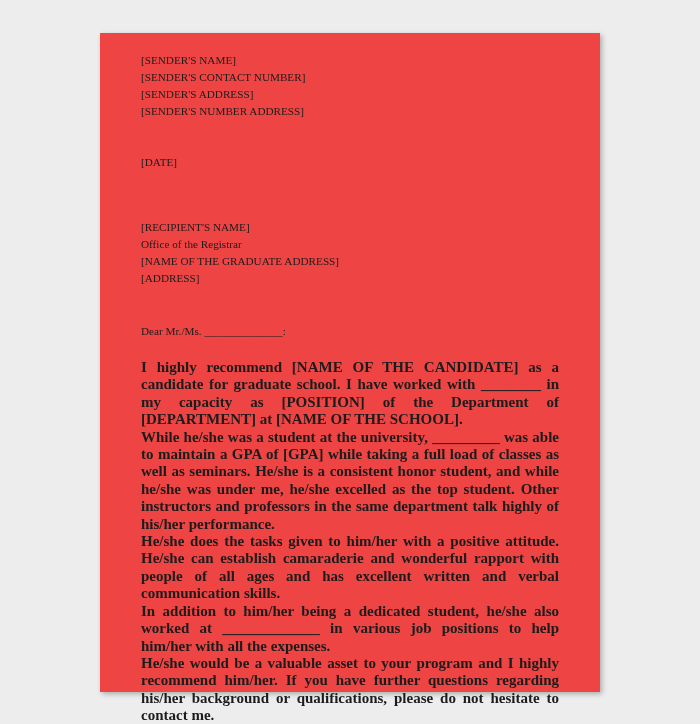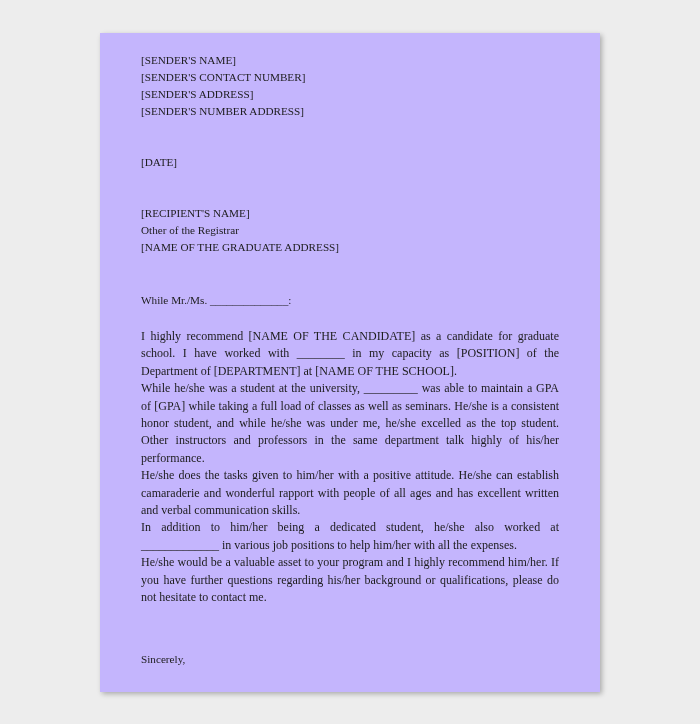--- a/index.html
+++ b/index.html
@@ -17,48 +17,49 @@
     position: relative;
     width: 700px;
     height: 724px;
   }
   .paper {
     position: absolute;
     left: 100px;
     top: 33px;
     width: 500px;
     height: 659px;
-    background: #c4b5fd;
+    background: #ef4444;
     box-shadow: 2px 2px 5px rgba(0,0,0,0.28);
     box-sizing: border-box;
   }
   .content {
     position: absolute;
     left: 41px;
     top: 19px;
     width: 418px;
   }
   .line {
     font-size: 11.2px;
     line-height: 17px;
     color: #1c1c1c;
     text-align: left;
     white-space: pre-wrap;
   }
   .para {
-    font-size: 12px;
+    font-size: 15px;
     line-height: 17.4px;
     color: #1c1c1c;
     text-align: justify;
     text-justify: inter-word;
     margin: 0;
+    font-weight: bold;
   }
   .block-sender { margin-top: 0px; }
   .block-date { margin-top: 34px; }
-  .block-recipient { margin-top: 34px; }
+  .block-recipient { margin-top: 48px; }
   .block-salutation { margin-top: 36px; }
   .block-p1 { margin-top: 19px; }
   .block-gap { margin-top: 0; }
   .block-sincerely { margin-top: 44px; }
 </style>
 </head>
 <body>
 
 <div class="page-canvas">
   <div class="paper">
@@ -70,26 +71,27 @@
         <div class="line">[SENDER'S ADDRESS]</div>
         <div class="line">[SENDER'S NUMBER ADDRESS]</div>
       </div>
 
       <div class="block-date">
         <div class="line">[DATE]</div>
       </div>
 
       <div class="block-recipient">
         <div class="line">[RECIPIENT'S NAME]</div>
-        <div class="line">Other of the Registrar</div>
+        <div class="line">Office of the Registrar</div>
         <div class="line">[NAME OF THE GRADUATE ADDRESS]</div>
+        <div class="line">[ADDRESS]</div>
       </div>
 
       <div class="block-salutation">
-        <div class="line">While Mr./Ms. ______________:</div>
+        <div class="line">Dear Mr./Ms. ______________:</div>
       </div>
 
       <p class="para block-p1">I highly recommend [NAME OF THE CANDIDATE] as a candidate for graduate school. I have worked with ________ in my capacity as [POSITION] of the Department of [DEPARTMENT] at [NAME OF THE SCHOOL].</p>
       <p class="para block-gap">While he/she was a student at the university, _________ was able to maintain a GPA of [GPA] while taking a full load of classes as well as seminars. He/she is a consistent honor student, and while he/she was under me, he/she excelled as the top student. Other instructors and professors in the same department talk highly of his/her performance.</p>
       <p class="para block-gap">He/she does the tasks given to him/her with a positive attitude. He/she can establish camaraderie and wonderful rapport with people of all ages and has excellent written and verbal communication skills.</p>
       <p class="para block-gap">In addition to him/her being a dedicated student, he/she also worked at _____________ in various job positions to help him/her with all the expenses.</p>
       <p class="para block-gap">He/she would be a valuable asset to your program and I highly recommend him/her. If you have further questions regarding his/her background or qualifications, please do not hesitate to contact me.</p>
 
       <div class="block-sincerely">
         <div class="line">Sincerely,</div>

